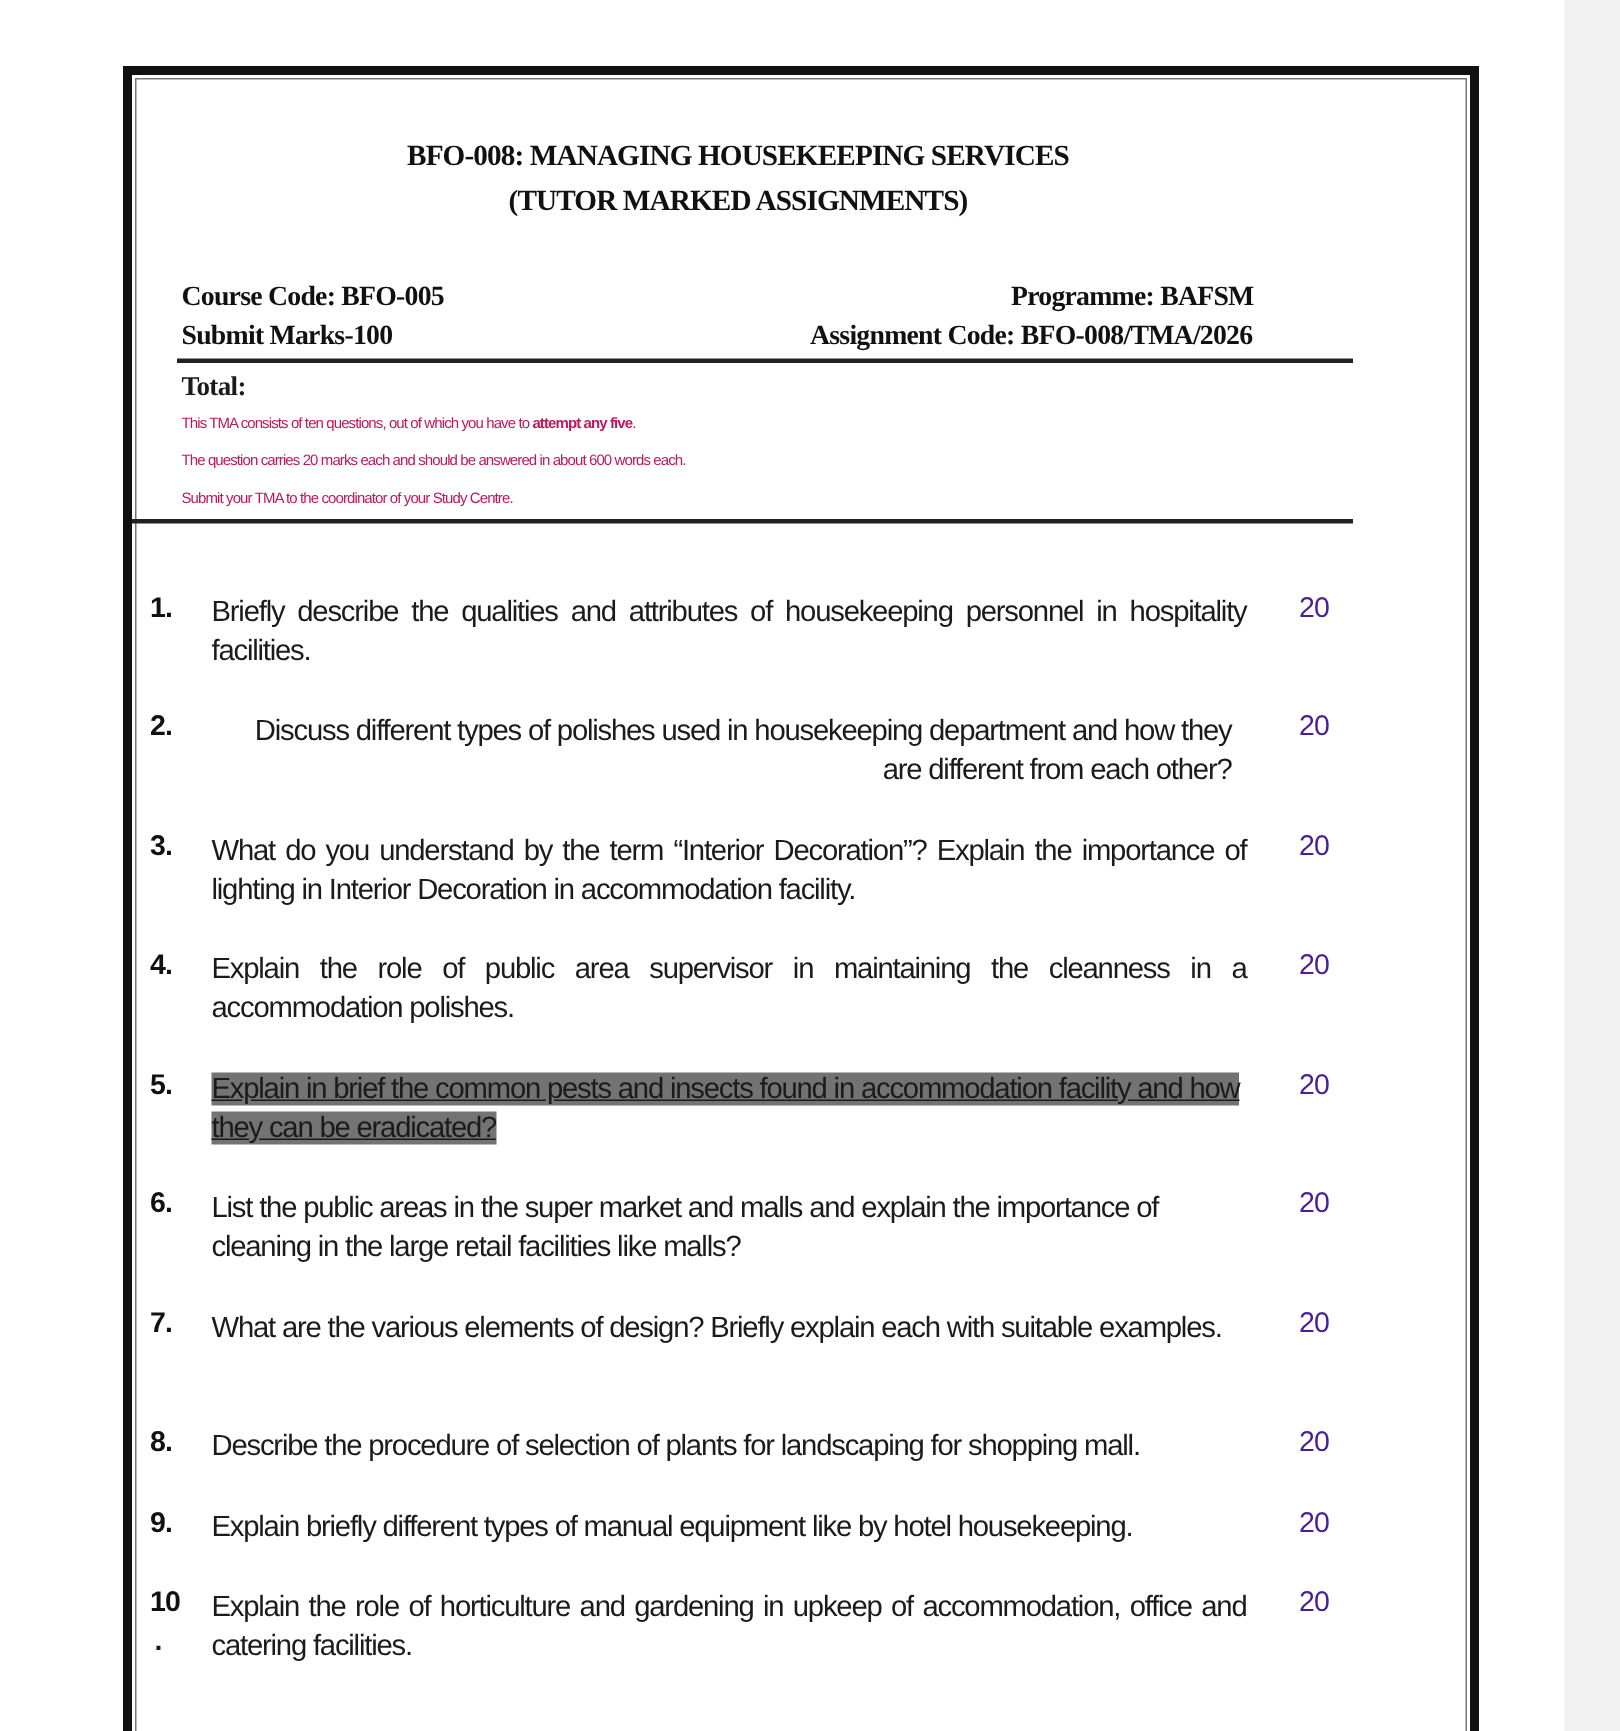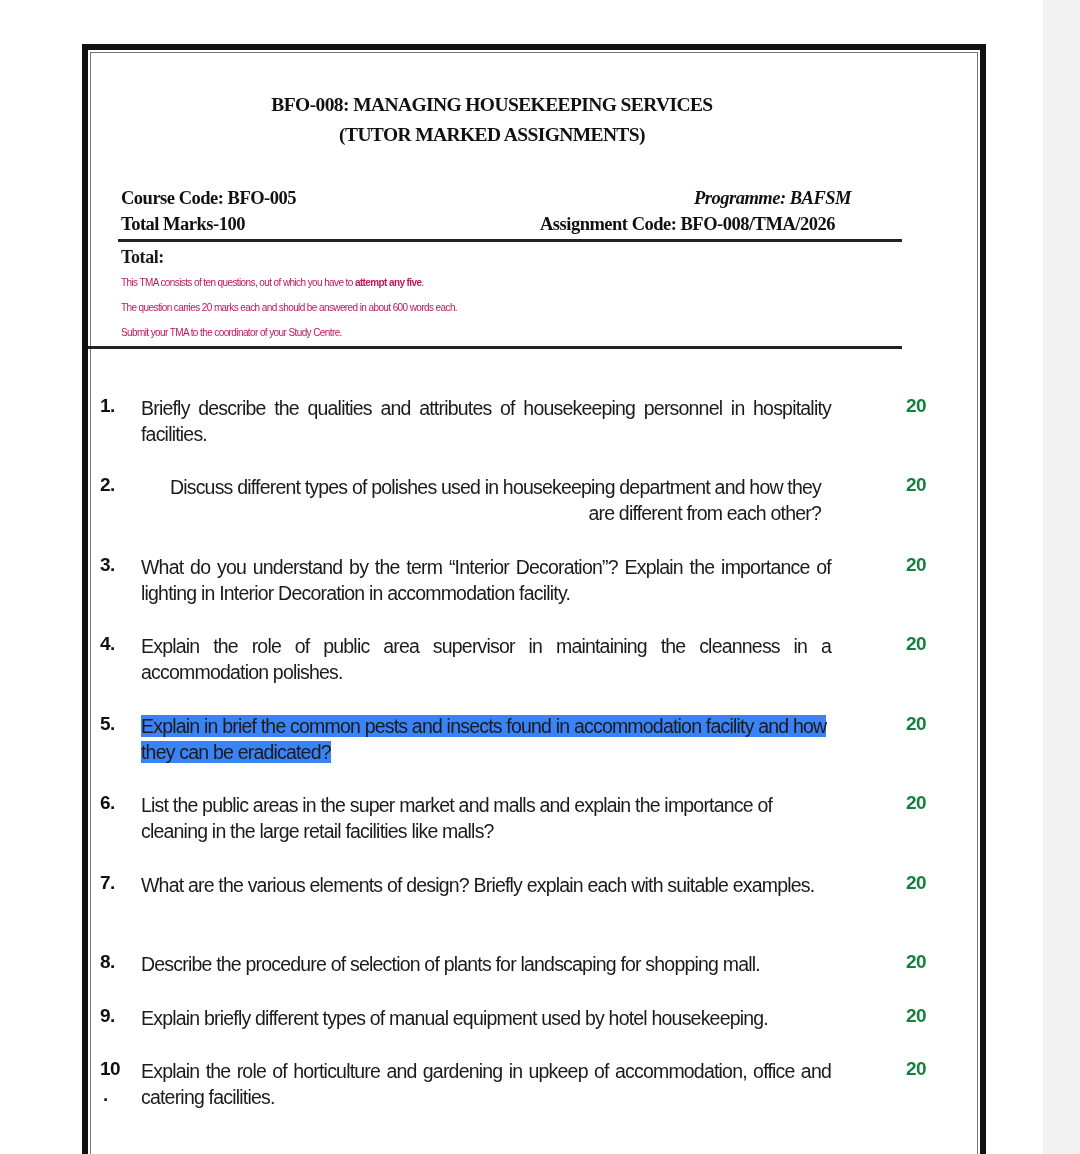--- a/index.html
+++ b/index.html
@@ -38,37 +38,37 @@
     font-size: 10px; letter-spacing: -0.6px; color: #be185d; white-space: nowrap; }
   .note-line b { font-weight: bold; }
 
   .q { position: absolute; left: 100px; width: 790px; }
   .q-num { position: absolute; left: 0; top: 0; width: 36px; font-weight: bold; font-size: 19px;
     letter-spacing: -0.5px; color: #111; }
   .q-dot2 { position: absolute; left: 3px; top: 26px; font-weight: bold; font-size: 19px; }
   .q-text { position: absolute; left: 41px; top: 0; width: 690px; font-size: 19.5px;
     line-height: 26px; letter-spacing: -0.8px; text-align: justify; color: #1b1b1b; }
   .q-text.nojust { text-align: left; }
-  .q-marks { position: absolute; left: 766px; top: 0; font-weight: bold; font-size: 19px;
-    letter-spacing: -0.5px; color: #15803d; margin-left: 40px; }
-  .hl { background: #3b82f6; box-decoration-break: clone; -webkit-box-decoration-break: clone; }
+  .q-marks { position: absolute; left: 766px; top: 0; font-weight: normal; font-size: 19px;
+    letter-spacing: -0.5px; color: #4c1d95; }
+  .hl { background: #737373; box-decoration-break: clone; text-decoration: underline; -webkit-box-decoration-break: clone; }
 </style>
 </head>
 <body>
 
 <div class="right-panel"></div>
 
 <div class="page-frame"></div>
 
 <div class="title t1">BFO-008: MANAGING HOUSEKEEPING SERVICES</div>
 <div class="title t2">(TUTOR MARKED ASSIGNMENTS)</div>
 
 <div class="meta" style="left:121px; top:188px;">Course Code: BFO-005</div>
-<div class="meta" style="left:694px; top:188px;font-style:italic;">Programme: BAFSM</div>
-<div class="meta" style="left:121px; top:214px;">Total Marks-100</div>
+<div class="meta" style="left:674px; top:188px;">Programme: BAFSM</div>
+<div class="meta" style="left:121px; top:214px;">Submit Marks-100</div>
 <div class="meta" style="left:540px; top:214px;">Assignment Code: BFO-008/TMA/2026</div>
 
 <div class="rule" style="left:118px; top:239px; width:784px;"></div>
 
 <div class="note-head">Total:</div>
 <div class="note-line" style="top:277px;"><span>This TMA consists of ten questions, out of which you have to </span><b>attempt any five</b><span>.</span></div>
 <div class="note-line" style="top:302px;">The question carries 20 marks each and should be answered in about 600 words each.</div>
 <div class="note-line" style="top:327px;">Submit your TMA to the coordinator of your Study Centre.</div>
 
 <div class="rule" style="left:88px; top:346px; width:814px;"></div>
@@ -116,21 +116,21 @@
 </div>
 
 <div class="q" style="top:951px;">
   <span class="q-num">8.</span>
   <div class="q-text nojust">Describe the procedure of selection of plants for landscaping for shopping mall.</div>
   <span class="q-marks">20</span>
 </div>
 
 <div class="q" style="top:1005px;">
   <span class="q-num">9.</span>
-  <div class="q-text nojust">Explain briefly different types of manual equipment used by hotel housekeeping.</div>
+  <div class="q-text nojust">Explain briefly different types of manual equipment like by hotel housekeeping.</div>
   <span class="q-marks">20</span>
 </div>
 
 <div class="q" style="top:1058px;">
   <span class="q-num">10</span>
   <span class="q-dot2">.</span>
   <div class="q-text">Explain the role of horticulture and gardening in upkeep of accommodation, office and catering facilities.</div>
   <span class="q-marks">20</span>
 </div>
 

